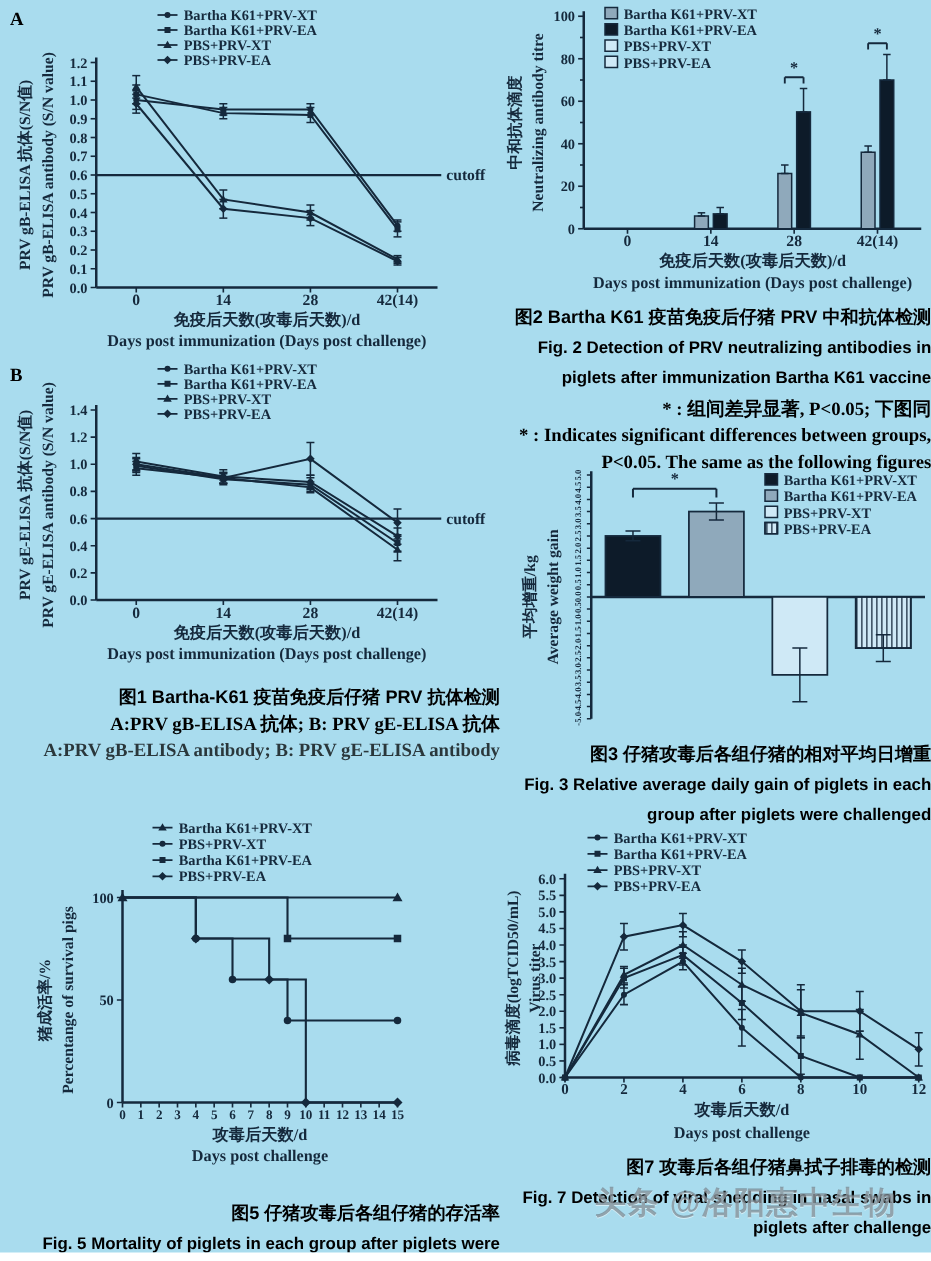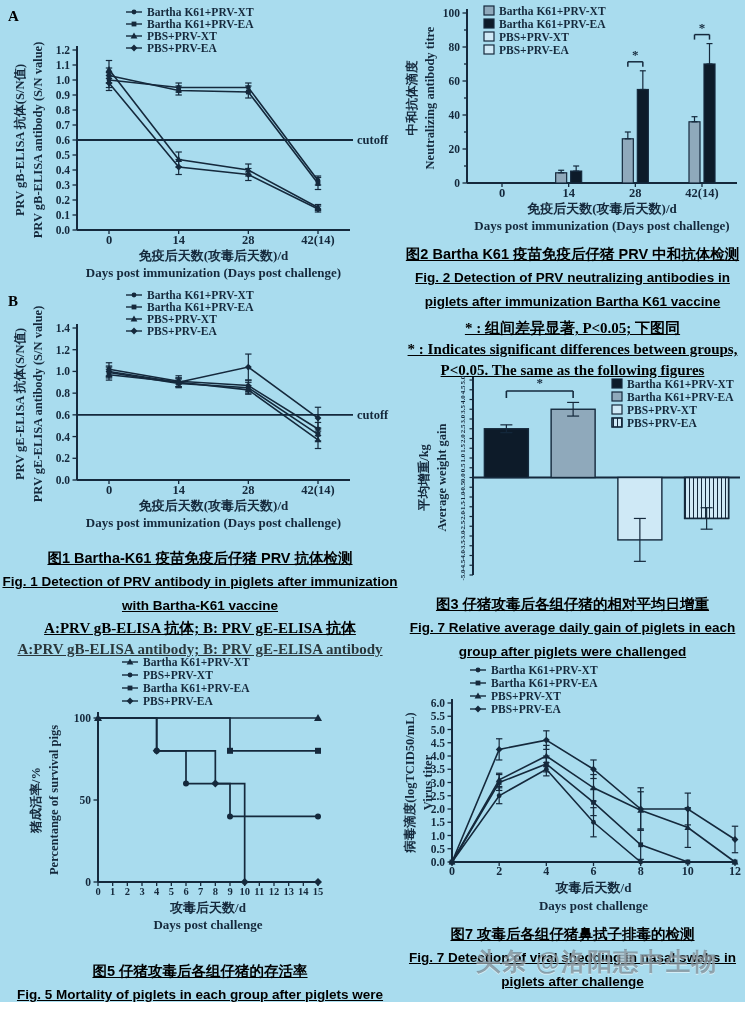--- a/index.html
+++ b/index.html
@@ -1,21 +1,21 @@
 <!DOCTYPE html>
 <html><head>
 <meta charset="utf-8">
 <style>
   html,body{margin:0;padding:0;}
   #page{position:relative;width:745px;height:1009px;overflow:hidden;
         font-family:"Liberation Sans","DejaVu Sans",sans-serif;}
   .chart-box{position:absolute;}
   .chart-box svg{display:block;}
   .panel-label{position:absolute;left:8px;top:8px;font:bold 15px "Liberation Serif","DejaVu Serif",serif;}
-  .caption{position:absolute;text-align:center;line-height:24px;text-decoration:underline;}
+  .caption{position:absolute;text-align:right;line-height:24px;}
   .cap-zh{font-weight:bold;font-size:14.5px;}
   .cap-en{font-weight:bold;font-size:13.5px;}
   .cap-note{font-family:"Liberation Serif","DejaVu Serif",serif;font-weight:bold;font-size:15px;line-height:21px;}
   .cap-note-faint{opacity:.75;}
   #watermark{position:absolute;left:448px;top:945px;width:297px;text-align:center;
              font-size:25px;font-weight:bold;color:rgba(104,116,126,.62);
              text-shadow:0 1px 0 rgba(255,255,255,.5);letter-spacing:1px;z-index:6;}
   #bottom-strip{position:absolute;left:0;top:1002px;width:745px;height:7px;background:#ffffff;}
 </style>
 </head>
@@ -264,21 +264,20 @@
         <text x="147" y="50" font-size="11.5" text-anchor="start" fill="#15293c" font-family="&quot;Liberation Serif&quot;,&quot;DejaVu Serif&quot;,serif" font-weight="bold">PBS+PRV-EA</text>
         <text x="24" y="119" font-size="12.5" text-anchor="middle" fill="#15293c" font-family="&quot;Liberation Serif&quot;,&quot;DejaVu Serif&quot;,serif" font-weight="bold" transform="rotate(-90 24 119)">PRV gE-ELISA 抗体(S/N值)</text>
         <text x="42" y="119" font-size="12.5" text-anchor="middle" fill="#15293c" font-family="&quot;Liberation Serif&quot;,&quot;DejaVu Serif&quot;,serif" font-weight="bold" transform="rotate(-90 42 119)">PRV gE-ELISA antibody (S/N value)</text>
         <text x="213.5" y="225" font-size="13" text-anchor="middle" fill="#15293c" font-family="&quot;Liberation Serif&quot;,&quot;DejaVu Serif&quot;,serif" font-weight="bold">免疫后天数(攻毒后天数)/d</text>
         <text x="213.5" y="242" font-size="13" text-anchor="middle" fill="#15293c" font-family="&quot;Liberation Serif&quot;,&quot;DejaVu Serif&quot;,serif" font-weight="bold">Days post immunization (Days post challenge)</text>
       </svg>
   </div>
 
   <div class="caption" style="left:0;top:546px;width:400px">
     <div class="cap-zh">图1  Bartha-K61 疫苗免疫后仔猪 PRV 抗体检测</div>
-    <div class="cap-en">Fig. 1  Detection of PRV antibody in piglets after immunization with Bartha-K61 vaccine</div>
     <div class="cap-note">A:PRV gB-ELISA 抗体; B: PRV gE-ELISA 抗体</div>
     <div class="cap-note cap-note-faint">A:PRV gB-ELISA antibody; B: PRV gE-ELISA antibody</div>
   </div>
 
   <div class="chart-box" style="left:400px;top:0;width:345px;height:240px">
     <svg width="345" height="240">
         <line x1="67" y1="9" x2="67" y2="183" stroke="#15293c" stroke-width="2"></line>
         <line x1="67" y1="183" x2="337" y2="183" stroke="#15293c" stroke-width="2"></line>
         <line x1="62.5" y1="183" x2="67" y2="183" stroke="#15293c" stroke-width="1.3"></line>
         <text x="60" y="187" font-size="11.5" text-anchor="end" fill="#15293c" font-family="&quot;Liberation Serif&quot;,&quot;DejaVu Serif&quot;,serif" font-weight="bold">0</text>
@@ -441,21 +440,21 @@
         <rect x="212" y="53" width="10" height="9" stroke="#15293c" stroke-width="1.2" fill="#cfe9f6"></rect>
         <rect x="212" y="53" width="10" height="9" fill="url(#hatchp)" stroke="#15293c" stroke-width="1.2"></rect>
         <text x="227" y="62" font-size="11.5" text-anchor="start" fill="#15293c" font-family="&quot;Liberation Serif&quot;,&quot;DejaVu Serif&quot;,serif" font-weight="bold">PBS+PRV-EA</text>
         <text x="28" y="112.5" font-size="12.5" text-anchor="middle" fill="#15293c" font-family="&quot;Liberation Serif&quot;,&quot;DejaVu Serif&quot;,serif" font-weight="bold" transform="rotate(-90 28 112.5)">平均增重/kg</text>
         <text x="46" y="112.5" font-size="12.5" text-anchor="middle" fill="#15293c" font-family="&quot;Liberation Serif&quot;,&quot;DejaVu Serif&quot;,serif" font-weight="bold" transform="rotate(-90 46 112.5)">Average weight gain</text>
       </svg>
   </div>
 
   <div class="caption" style="left:400px;top:592px;width:345px">
     <div class="cap-zh">图3  仔猪攻毒后各组仔猪的相对平均日增重</div>
-    <div class="cap-en">Fig. 7  Relative average daily gain of piglets in each group after piglets were challenged</div>
+    <div class="cap-en">Fig. 3  Relative average daily gain of piglets in each group after piglets were challenged</div>
   </div>
 
   <div class="chart-box" style="left:0;top:650px;width:400px;height:285px">
     <svg width="400" height="285">
         <line x1="98" y1="62" x2="98" y2="232" stroke="#15293c" stroke-width="2"></line>
         <line x1="98" y1="232" x2="318" y2="232" stroke="#15293c" stroke-width="2"></line>
         <line x1="93.5" y1="232" x2="98" y2="232" stroke="#15293c" stroke-width="1.3"></line>
         <text x="91" y="236" font-size="11.5" text-anchor="end" fill="#15293c" font-family="&quot;Liberation Serif&quot;,&quot;DejaVu Serif&quot;,serif" font-weight="bold">0</text>
         <line x1="93.5" y1="150" x2="98" y2="150" stroke="#15293c" stroke-width="1.3"></line>
         <text x="91" y="154" font-size="11.5" text-anchor="end" fill="#15293c" font-family="&quot;Liberation Serif&quot;,&quot;DejaVu Serif&quot;,serif" font-weight="bold">50</text>

